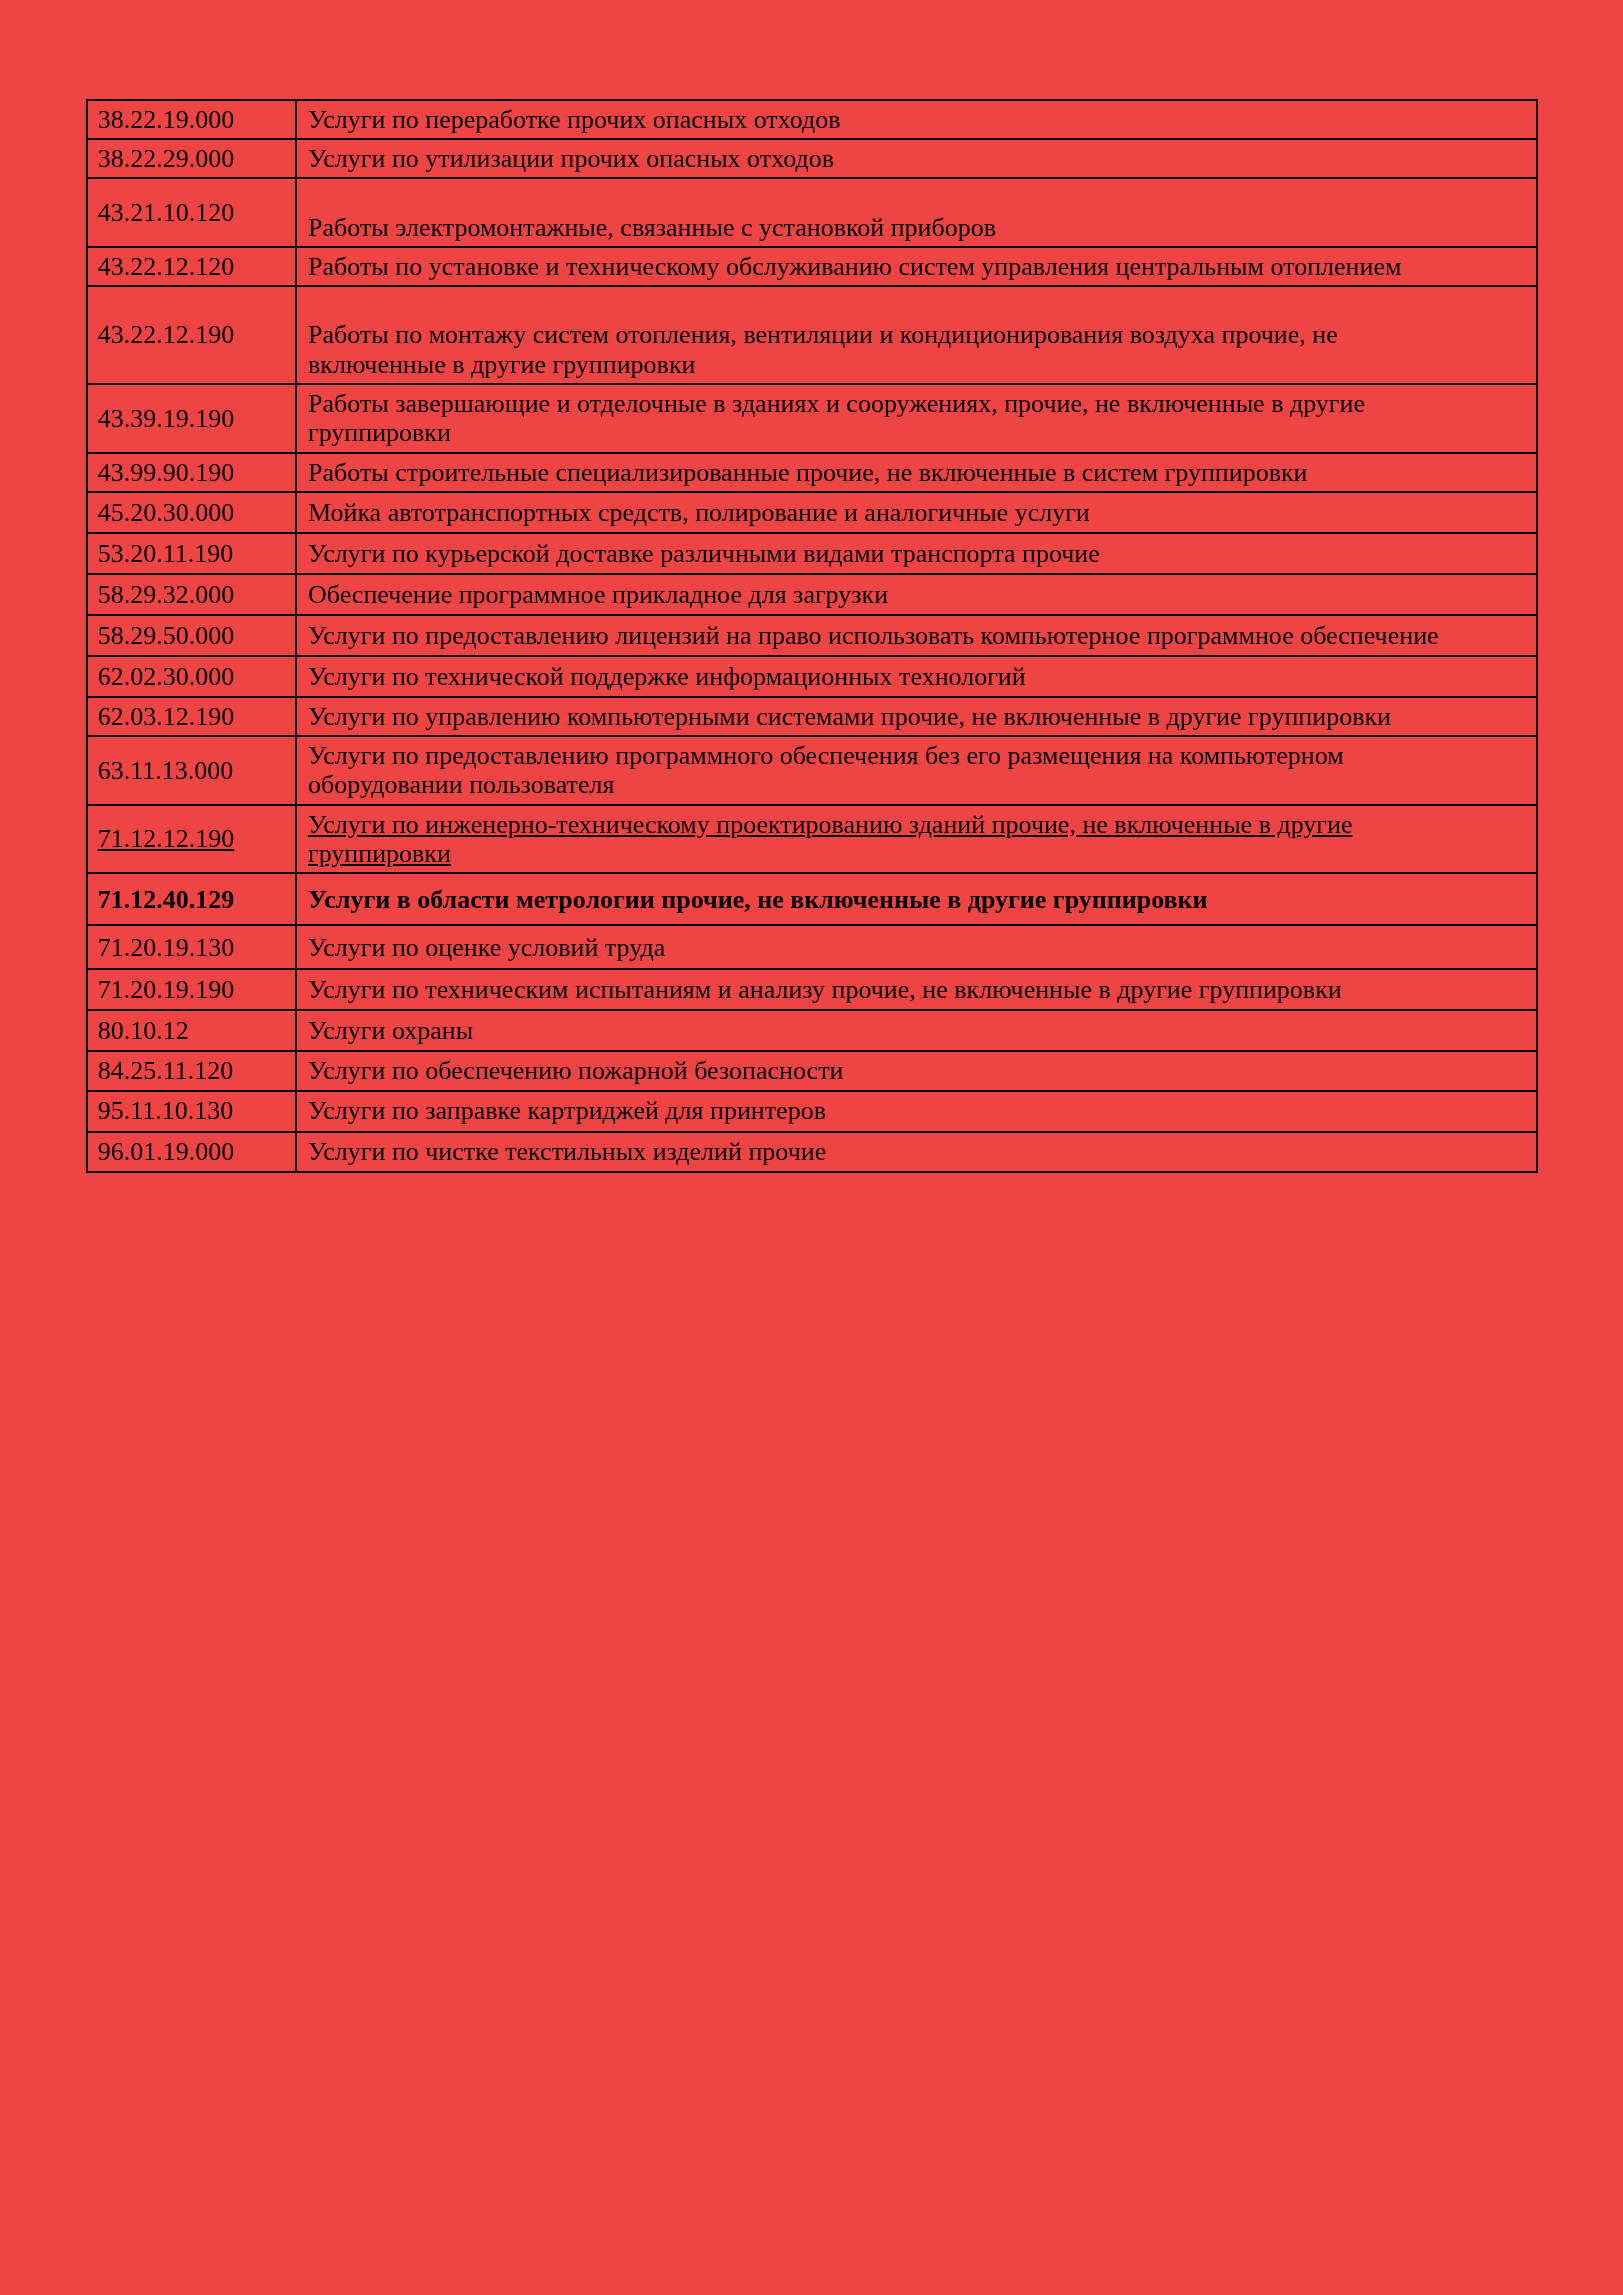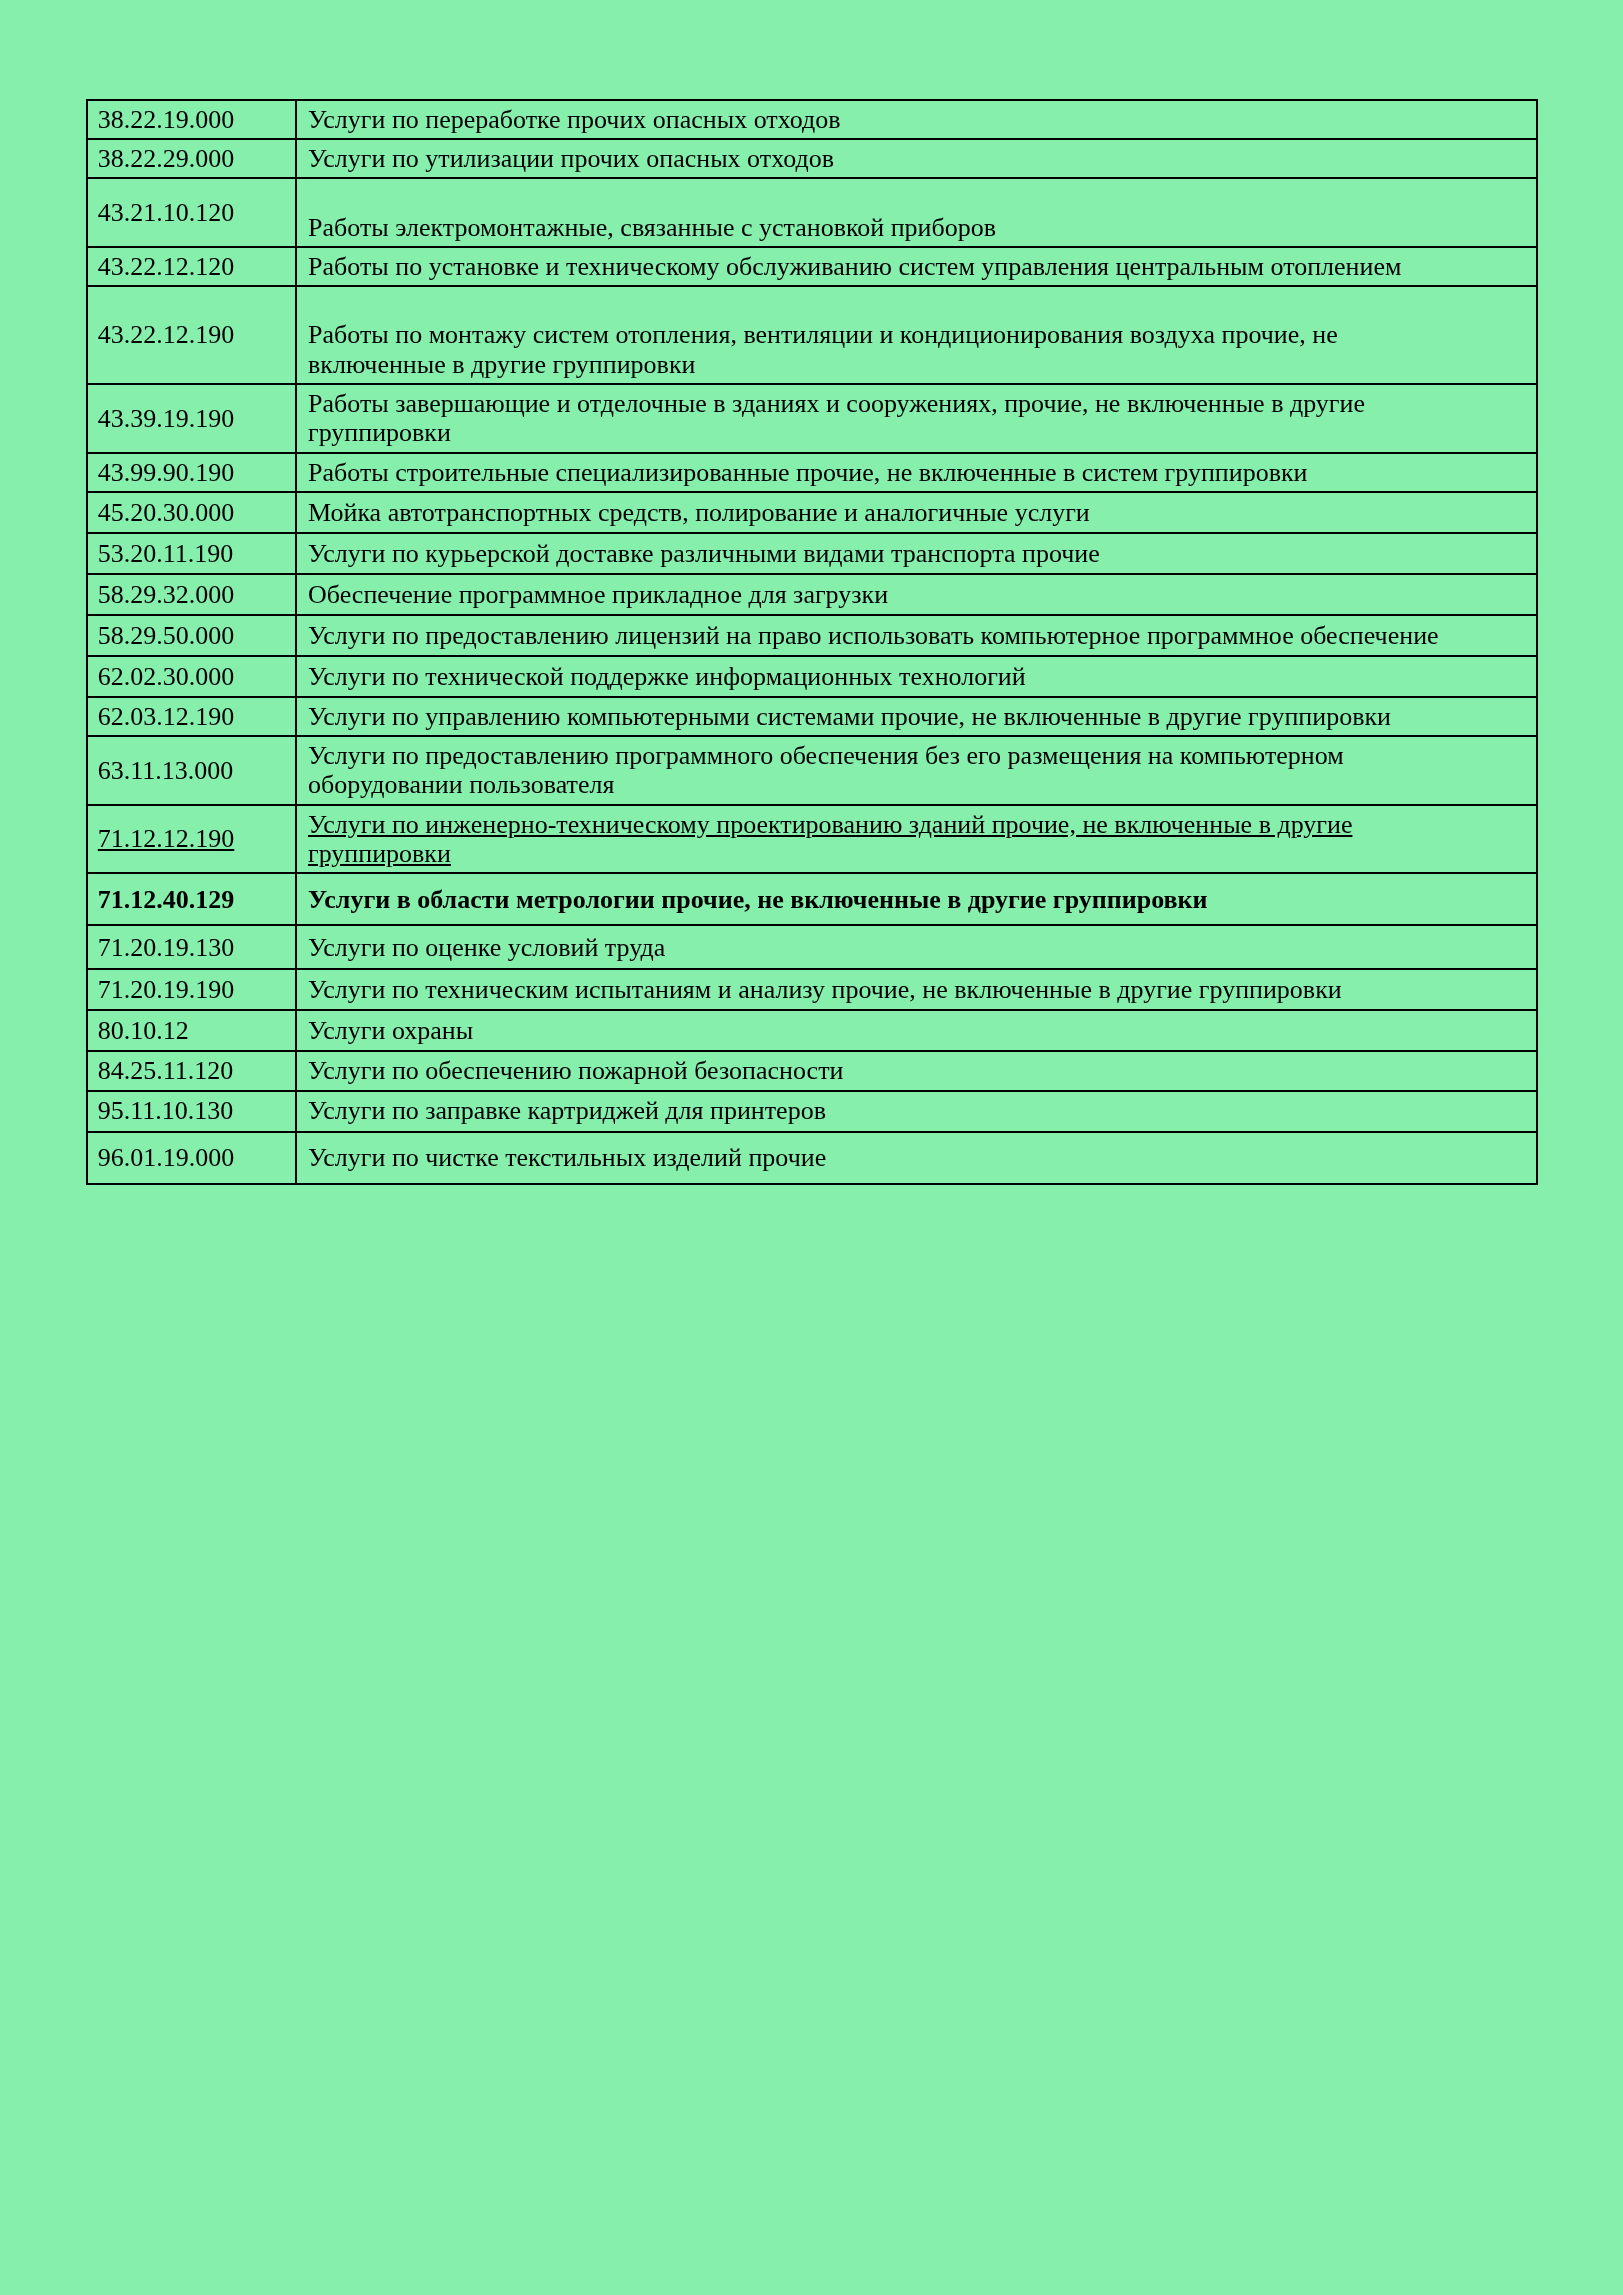--- a/index.html
+++ b/index.html
@@ -4,21 +4,21 @@
 <style>
   html, body {
     margin: 0;
     padding: 0;
     background: #ffffff;
   }
   .page {
     position: relative;
     width: 1623px;
     height: 2295px;
-    background: #86efac;
+    background: #ef4444;
     overflow: hidden;
   }
   table.codes-table {
     position: absolute;
     left: 86px;
     top: 99px;
     width: 1452px;
     border-collapse: collapse;
     table-layout: fixed;
     font-family: "Liberation Serif", "DejaVu Serif", serif;
@@ -133,20 +133,20 @@
           <td class="desc-cell">Услуги охраны</td>
         </tr>
         <tr style="height: 39px;">
           <td class="code-cell">84.25.11.120</td>
           <td class="desc-cell">Услуги по обеспечению пожарной безопасности</td>
         </tr>
         <tr style="height: 41px;">
           <td class="code-cell">95.11.10.130</td>
           <td class="desc-cell">Услуги по заправке картриджей для принтеров</td>
         </tr>
-        <tr style="height: 52px;">
+        <tr style="height: 40px;">
           <td class="code-cell">96.01.19.000</td>
           <td class="desc-cell">Услуги по чистке текстильных изделий прочие</td>
         </tr>
       </tbody>
   </table>
 </div>
 
 
 </body></html>

